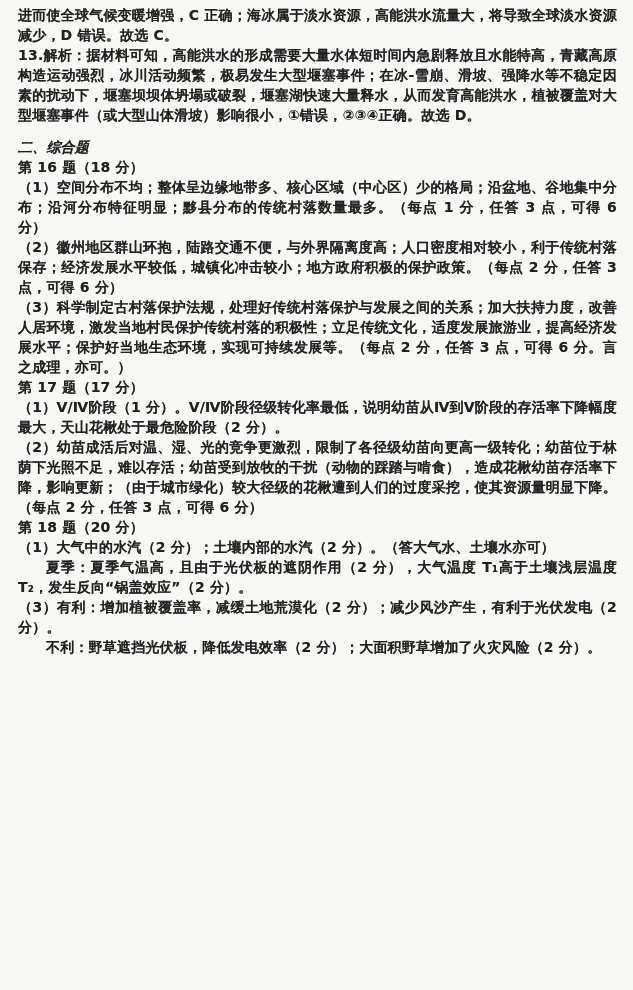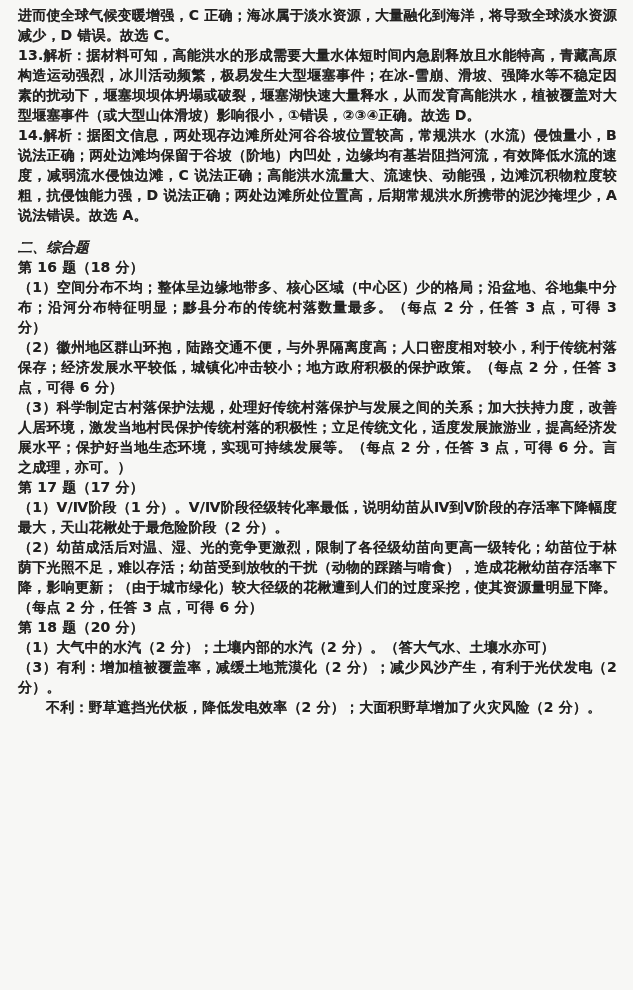--- a/index.html
+++ b/index.html
@@ -30,31 +30,31 @@
     text-justify: inter-ideograph;
   }
   .gap-sm { margin-top: 12px; font-style: italic; }
   .gap-lg { }
   .indent { text-indent: 2em; }
 </style>
 </head>
 <body>
 
 <div class="page">
-  <p class="para">进而使全球气候变暖增强，C 正确；海冰属于淡水资源，大量融化到海洋，将导致全球淡水资源减少，D 错误。故选 C。</p>
+  <p class="para">进而使全球气候变暖增强，C 正确；海冰属于淡水资源，高能洪水流量大，将导致全球淡水资源减少，D 错误。故选 C。</p>
   <p class="para">13.解析：据材料可知，高能洪水的形成需要大量水体短时间内急剧释放且水能特高，青藏高原构造运动强烈，冰川活动频繁，极易发生大型堰塞事件；在冰-雪崩、滑坡、强降水等不稳定因素的扰动下，堰塞坝坝体坍塌或破裂，堰塞湖快速大量释水，从而发育高能洪水，植被覆盖对大型堰塞事件（或大型山体滑坡）影响很小，①错误，②③④正确。故选 D。</p>
-  <p class="para">14.解析：据图文信息，两处现存边滩所处河谷谷坡位置较高，常规洪水（水流）侵蚀量小，B 说法正确；两处边滩均保留于谷坡（阶地）内凹处，边缘均有基岩阻挡河流，有效降低水流的速度，减弱流水侵蚀边滩，C 说法正确；高能洪水流量大、流速快、动能强，边滩沉积物粒度较粗，抗侵蚀能力强，D 说法正确；两处边滩所处位置高，后期常规洪水所携带的泥沙掩埋少，A 说法错误。故选 A。</p>
 
   <p class="para gap-sm">二、综合题</p>
   <p class="para">第 16 题（18 分）</p>
-  <p class="para">（1）空间分布不均；整体呈边缘地带多、核心区域（中心区）少的格局；沿盆地、谷地集中分布；沿河分布特征明显；黟县分布的传统村落数量最多。（每点 2 分，任答 3 点，可得 3 分）</p>
+  <p class="para">（1）空间分布不均；整体呈边缘地带多、核心区域（中心区）少的格局；沿盆地、谷地集中分布；沿河分布特征明显；黟县分布的传统村落数量最多。（每点 1 分，任答 3 点，可得 6 分）</p>
   <p class="para">（2）徽州地区群山环抱，陆路交通不便，与外界隔离度高；人口密度相对较小，利于传统村落保存；经济发展水平较低，城镇化冲击较小；地方政府积极的保护政策。（每点 2 分，任答 3 点，可得 6 分）</p>
   <p class="para">（3）科学制定古村落保护法规，处理好传统村落保护与发展之间的关系；加大扶持力度，改善人居环境，激发当地村民保护传统村落的积极性；立足传统文化，适度发展旅游业，提高经济发展水平；保护好当地生态环境，实现可持续发展等。（每点 2 分，任答 3 点，可得 6 分。言之成理，亦可。）</p>
 
   <p class="para gap-lg">第 17 题（17 分）</p>
   <p class="para">（1）Ⅴ/Ⅳ阶段（1 分）。Ⅴ/Ⅳ阶段径级转化率最低，说明幼苗从Ⅳ到Ⅴ阶段的存活率下降幅度最大，天山花楸处于最危险阶段（2 分）。</p>
   <p class="para">（2）幼苗成活后对温、湿、光的竞争更激烈，限制了各径级幼苗向更高一级转化；幼苗位于林荫下光照不足，难以存活；幼苗受到放牧的干扰（动物的踩踏与啃食），造成花楸幼苗存活率下降，影响更新；（由于城市绿化）较大径级的花楸遭到人们的过度采挖，使其资源量明显下降。（每点 2 分，任答 3 点，可得 6 分）</p>
 
   <p class="para gap-lg">第 18 题（20 分）</p>
   <p class="para">（1）大气中的水汽（2 分）；土壤内部的水汽（2 分）。（答大气水、土壤水亦可）</p>
+  <p class="para indent">夏季：夏季气温高，且由于光伏板的遮阴作用（2 分），大气温度 T₁高于土壤浅层温度 T₂，发生反向“锅盖效应”（2 分）。</p>
   <p class="para">（3）有利：增加植被覆盖率，减缓土地荒漠化（2 分）；减少风沙产生，有利于光伏发电（2 分）。</p>
   <p class="para indent">不利：野草遮挡光伏板，降低发电效率（2 分）；大面积野草增加了火灾风险（2 分）。</p>
 </div>
 
 </body></html>

